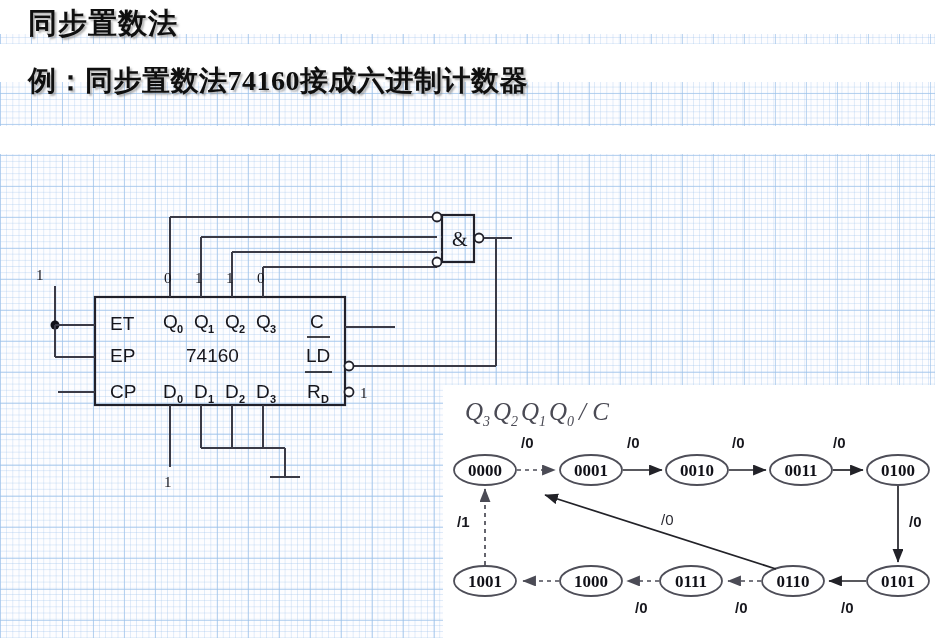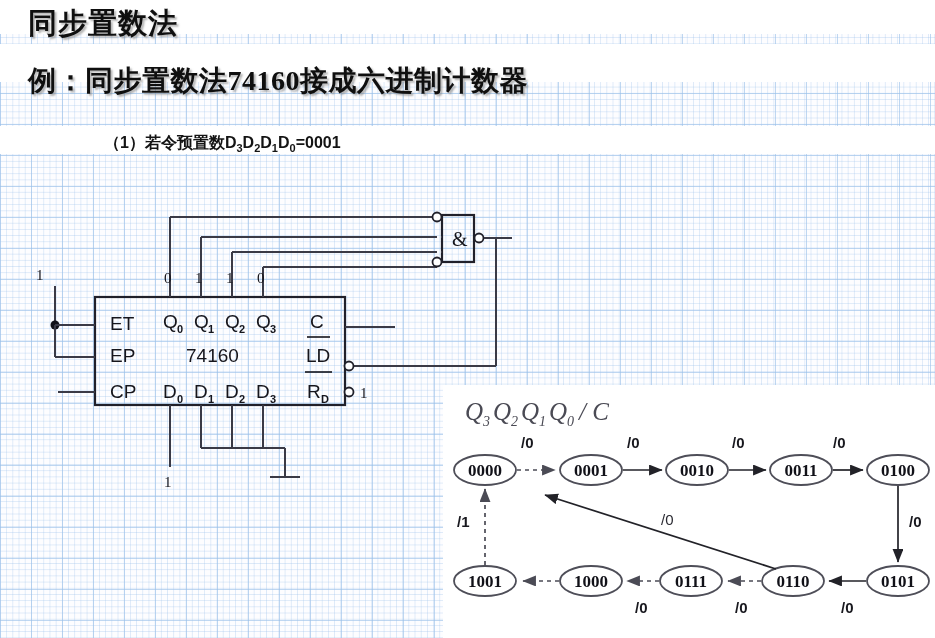--- a/index.html
+++ b/index.html
@@ -212,21 +212,20 @@
 <div id="slide">
 
   <div id="header-band"></div>
   <div id="header-band2"></div>
   <div id="header-band3"></div>
 
   <div class="title-main">同步置数法</div>
 
   <div class="title-sub"><span>例：同步置数法</span><span class="serifnum">74160</span><span>接成六进制计数器</span></div>
 
-  <div class="line-item"><span>（1）</span><span>若令预置数</span><span class="reg">D</span><sub>3</sub><span class="reg">D</span><sub>2</sub><span class="reg">D</span><sub>1</sub><span class="reg">D</span><sub>0</sub><span>=0001</span></div>
 
   <svg id="circuit" width="520" height="330" viewBox="0 0 520 330">
 
     <rect x="95" y="127" width="250" height="108" class="boxline" fill="none"></rect>
 
     <text x="110" y="160" class="ctext-chip">ET</text>
     <text x="110" y="192" class="ctext-chip">EP</text>
     <text x="110" y="228" class="ctext-chip">CP</text>
 
     <text x="186" y="192" class="ctext-chip">74160</text>

